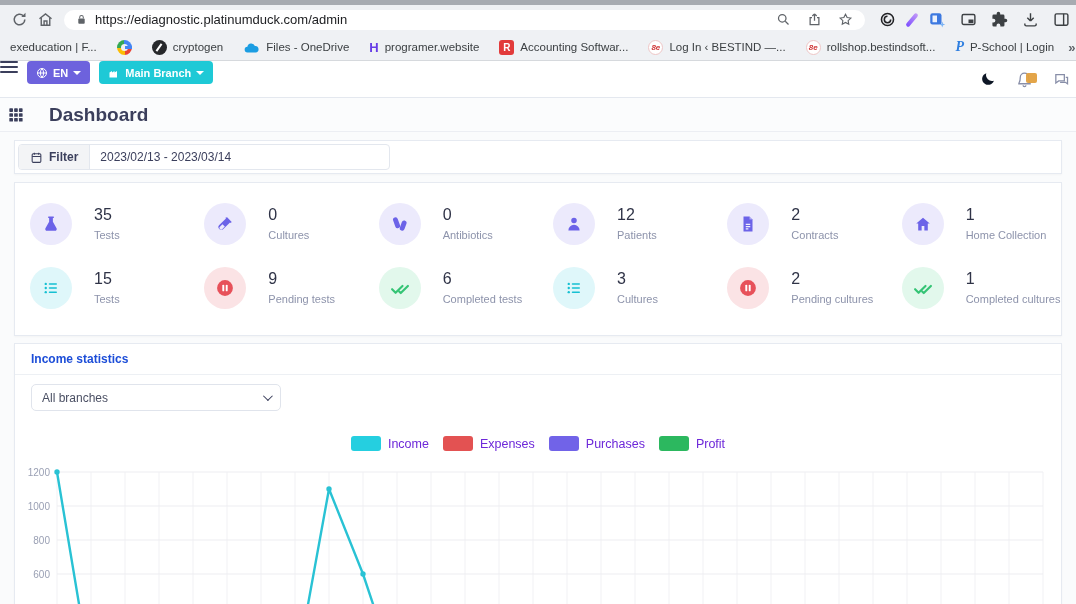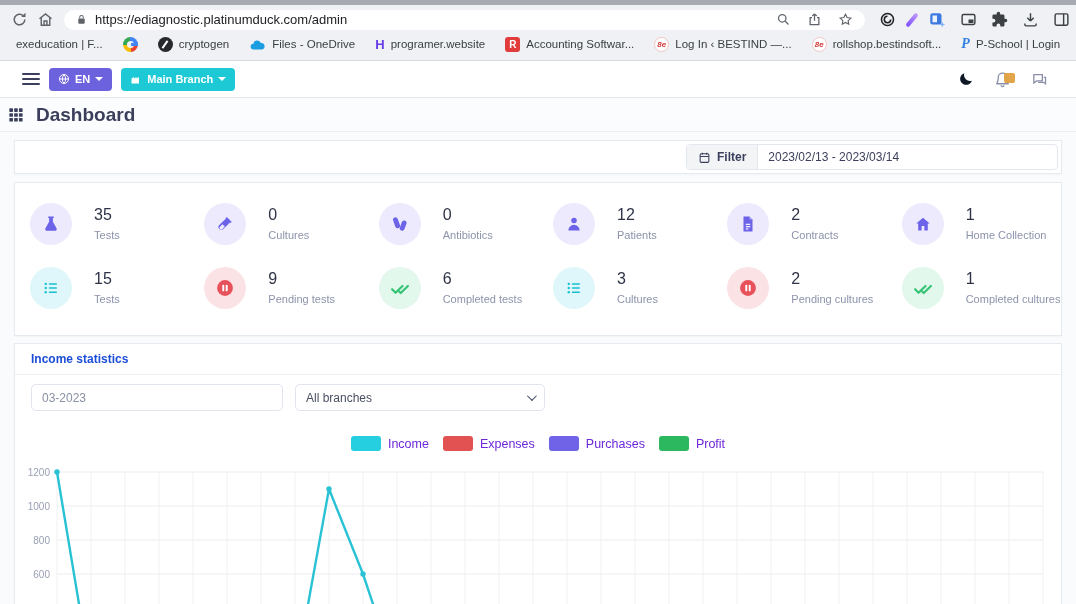--- a/index.html
+++ b/index.html
@@ -8,55 +8,55 @@
 
   
   .tabstrip { height:5px; background:#a7abb1; }
   .toolbar { height:29px; background:#eff1f4; display:flex; align-items:center; padding:0 6px; }
   .tb-icon { width:26px; height:24px; display:flex; align-items:center; justify-content:center; border-radius:50%; flex:0 0 auto; cursor:pointer; }
   .omnibox { width:812px; height:20px; background:#fff; border-radius:13px; display:flex; align-items:center; padding:0 12px; margin:0 4px 0 6px; gap:8px; }
   .url-text { font-size:13px; color:#202124; flex:1; white-space:nowrap; overflow:hidden; }
   .omni-icons { display:flex; gap:16px; align-items:center; }
   .ext-icons { display:flex; gap:14px; align-items:center; margin-left:10px; }
 
-  .bookmarks { height:27px; background:#eff1f4; border-bottom:1px solid #d6d9dd; display:flex; align-items:center; padding:0 4px; gap:8px; overflow:hidden;flex-direction:column; }
+  .bookmarks { height:27px; background:#eff1f4; border-bottom:1px solid #d6d9dd; display:flex; align-items:center; padding:0 4px; gap:8px; overflow:hidden; }
   .bm-item { display:flex; align-items:center; gap:6px; font-size:11.5px; color:#3c4043; white-space:nowrap; padding:2px 6px; border-radius:4px; cursor:pointer; flex:0 0 auto; }
   .bm-right { margin-left:auto; display:flex; align-items:center; gap:10px; flex:0 0 auto; }
   .bm-chevron { font-size:13px; color:#5f6368; font-weight:bold; cursor:pointer; }
 
   .g-badge { width:15px; height:15px; border-radius:50%; position:relative; flex:0 0 auto;
     background:conic-gradient(#4285f4 0 90deg,#ea4335 90deg 180deg,#fbbc05 180deg 270deg,#34a853 270deg 360deg); }
   .g-badge::after { content:""; position:absolute; inset:4px; background:#eff1f4; border-radius:50%; }
   .g-badge::before { content:""; position:absolute; right:0; top:6px; width:7px; height:3px; background:#4285f4; z-index:1; }
   .dark-circle { width:15px; height:15px; border-radius:50%; background:#26282b; position:relative; flex:0 0 auto; }
   .dark-circle::after { content:""; position:absolute; left:6px; top:3px; width:2px; height:9px; background:#fff; transform:rotate(35deg); }
   .h-badge { color:#673de6; font-weight:800; font-size:13px; }
   .r-badge { width:15px; height:15px; border-radius:3px; background:#e23b3b; color:#fff; font-weight:700; font-size:10px; display:flex; align-items:center; justify-content:center; flex:0 0 auto; }
   .be-badge { width:15px; height:15px; border-radius:50%; background:#fff; border:1px solid #eec6c6; color:#cf3333; font-weight:700; font-style:italic; font-size:8px; display:flex; align-items:center; justify-content:center; flex:0 0 auto; }
   .p-badge { color:#2f7fe0; font-weight:800; font-size:14px; font-family:"Liberation Serif", serif; font-style:italic; }
   .slash-ext { width:4px; height:16px; border-radius:2px; background:linear-gradient(180deg,#c29af7,#7c4dff); transform:rotate(40deg); }
 
   
-  .navbar { height:37px; background:#fff; border-bottom:1px solid #e4e8ef; display:flex; align-items:center; padding:0 22px; gap:9px; }
+  .navbar { height:37px; background:#fff; border-bottom:1px solid #e4e8ef; display:flex; padding:0 0; gap:9px; }
   .hamburger { width:18px; display:flex; flex-direction:column; gap:3px; cursor:pointer; }
   .hamburger span { height:2px; background:#3b3f5c; border-radius:1px; }
   .nav-btn { height:23px; border:none; border-radius:4px; color:#fff; font-size:11px; font-weight:700; display:flex; align-items:center; gap:5px; padding:0 9px; cursor:pointer; font-family:inherit; }
   .btn-en { background:#6d62dd; }
   .btn-branch { background:#1ec9d6; }
   .caret { width:0; height:0; border-left:4px solid transparent; border-right:4px solid transparent; border-top:4px solid #fff; }
   .nav-right { margin-left:auto; display:flex; align-items:center; gap:20px; padding-right:6px; }
   .nav-ico { position:relative; cursor:pointer; display:flex; align-items:center; }
   .bell-badge { position:absolute; right:-4px; top:2px; width:11px; height:10px; background:#e2a03f; border-radius:2px; opacity:.95; }
 
   
   .content { background:#fafbfc; height:506px; }
-  .page-header { display:flex; align-items:center; gap:12px; padding:6px 8px; height:34px; border-bottom:1px solid #ecEEf3; border-bottom:1px solid #eceef3; background:#fbfcfd; }
+  .page-header { display:flex; align-items:center; gap:25px; padding:6px 8px; height:34px; border-bottom:1px solid #ecEEf3; border-bottom:1px solid #eceef3; background:#fbfcfd; }
   .page-title { font-size:19px; font-weight:600; color:#3b3f5c; }
 
-  .card { background:#fff; border:1px solid #e6eaf1; border-radius:0; margin:0 14px; box-shadow:0 1px 2px rgba(0,0,0,.03);justify-content:flex-end; }
+  .card { background:#fff; border:1px solid #e6eaf1; border-radius:0; margin:0 14px; box-shadow:0 1px 2px rgba(0,0,0,.03); }
 
   .filter-card { margin-top:8px; height:34px; padding:3px; display:flex; align-items:center; }
   .filter-group { display:flex; align-items:center; height:26px; border:1px solid #e3e7ee; border-radius:4px; overflow:hidden; width:372px; background:#fff; }
   .filter-prepend { background:#f3f4f6; border-right:1px solid #e3e7ee; height:100%; display:flex; align-items:center; gap:6px; padding:0 11px; font-size:12px; font-weight:700; color:#3b3f5c; cursor:pointer; }
   .date-input { border:none; outline:none; font-size:12px; color:#3b3f5c; padding:0 10px; flex:1; font-family:inherit; background:#fff; }
 
   .stats-card { margin-top:8px; padding:20px 0 26px; display:grid; grid-template-columns:repeat(6,1fr); row-gap:22px; }
   .stat { display:flex; gap:22px; padding-left:15px; align-items:flex-start; }
   .stat-icon { width:42px; height:42px; border-radius:50%; display:flex; align-items:center; justify-content:center; flex:0 0 auto; }
   .stat-value { font-size:16px; color:#2f3347; margin-top:3px; }
@@ -434,21 +434,20 @@
         <span class="stat-text">
           <div class="stat-value">1</div>
           <div class="stat-label">Completed cultures</div>
         </span>
       </div>
     </div>
 
   <div class="card income-card">
     <div class="income-header">Income statistics</div>
     <div class="controls">
-      <input class="month-input" value="03-2023" style="">
       <span class="branch-select">
         <span>All branches</span>
         <span class="sel-chevron"></span>
       </span>
     </div>
     <div class="legend" id="chart-legend">
         <span class="lg-item">
           <span class="lg-swatch" style="background:#25cfe0"></span>
           <span class="lg-label">Income</span>
         </span>

